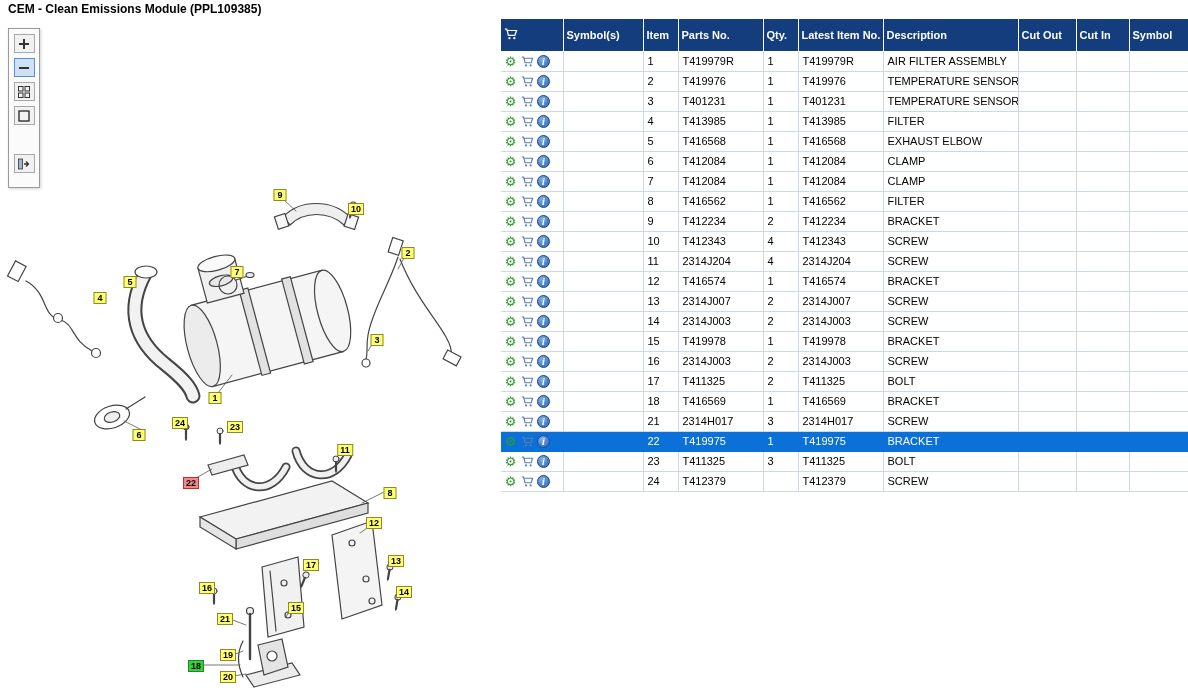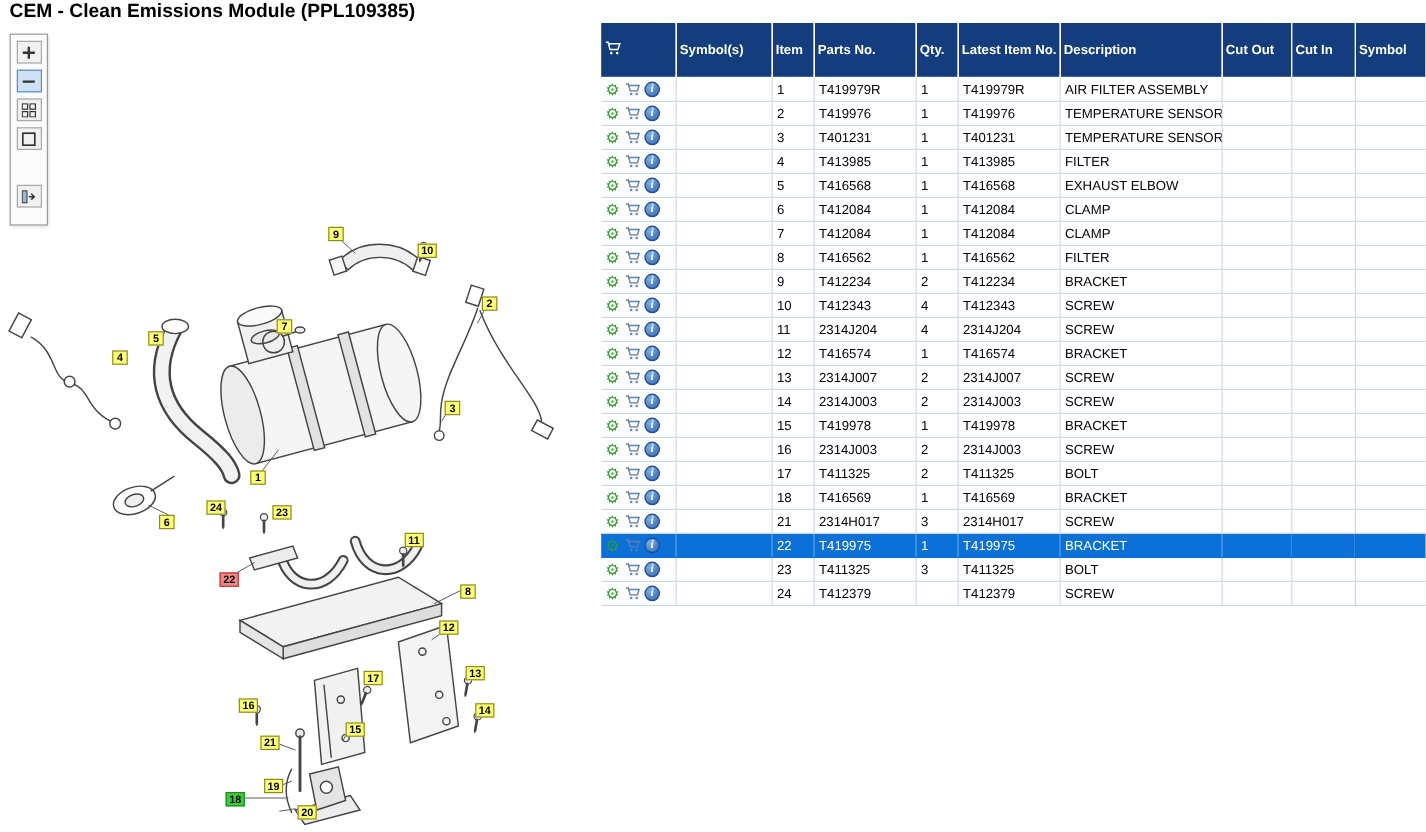--- a/index.html
+++ b/index.html
@@ -1,19 +1,19 @@
 <!DOCTYPE html>
 <html><head>
 <meta charset="utf-8">
 <style>
   * { box-sizing: border-box; }
   body { margin: 0; font-family: "Liberation Sans", sans-serif; background: #fff; }
   .app { position: relative; width: 1188px; height: 693px; background: #fff; overflow: hidden; }
 
-  .titlebar { height: 19px; line-height: 19px; font-size: 16px; font-weight: bold; padding-left: 8px; color: #000; }
+  .titlebar { height: 19px; line-height: 19px; font-size: 12px; font-weight: bold; padding-left: 8px; color: #000; }
 
   .main { position: absolute; top: 19px; left: 0; width: 1188px; height: 674px; }
 
   
   .diagram-pane { position: absolute; left: 0; top: 0; width: 501px; height: 674px; background: #fff; }
   svg.diagram { position: absolute; left: 0; top: 0; }
   .callout-layer { position: absolute; left: 0; top: 0; width: 501px; height: 674px; }
   .callout { position: absolute; transform: translate(-50%,-50%); min-width: 13px; height: 12px; line-height: 11px;
              font-size: 9px; font-weight: bold; text-align: center; padding: 0 2px;
              background: #ffff72; border: 1px solid #8a8a2a; color: #000; }
@@ -26,21 +26,21 @@
   .tbtn { width: 21px; height: 19px; margin-bottom: 5px; border: 1px solid #a8a8a8; background: #f1f1f1;
           display: flex; align-items: center; justify-content: center; color: #333; cursor: pointer; }
   .tbtn svg { width: 12px; height: 12px; }
   .tbtn.active { background: #cfe2f5; border-color: #5590d0; }
   .tbtn.last { margin-top: 24px; }
 
   
   .table-pane { position: absolute; left: 501px; top: 0; width: 687px; height: 674px; background: #fff; }
   table.parts { border-collapse: collapse; table-layout: fixed; width: 687px; font-size: 11px; }
   table.parts th { background: #143d7d; color: #fff; text-align: left; font-weight: bold; height: 32px;
-                   padding: 14px 3px; border-right: 1px solid #fff; border-bottom: 1px solid #fff;
+                   padding: 0 3px; border-right: 1px solid #fff; border-bottom: 1px solid #fff;
                    white-space: nowrap; overflow: hidden; }
   table.parts td { height: 20px; padding: 0 4px; border-right: 1px solid #ccd7e8; border-bottom: 1px solid #ccd7e8;
                    white-space: nowrap; overflow: hidden; color: #000; background: #fff; }
   table.parts td.icons-cell { padding: 0 2px; }
   tr.selected td { background: #0b70d8; color: #fff; border-color: #0b70d8; }
 
   .ic { display: inline-flex; width: 15px; height: 15px; align-items: center; justify-content: center;
         vertical-align: middle; margin-right: 2px; cursor: pointer; }
   .ic.gear { color: #2f9e2f; font-size: 13px; line-height: 13px; }
   .ic.cartw { color: #5b7fae; }
@@ -192,21 +192,21 @@
           <div class="callout" style="left: 390px; top: 474px;">8</div>
           <div class="callout" style="left: 374px; top: 504px;">12</div>
           <div class="callout" style="left: 396px; top: 542px;">13</div>
           <div class="callout" style="left: 311px; top: 546px;">17</div>
           <div class="callout" style="left: 207px; top: 569px;">16</div>
           <div class="callout" style="left: 404px; top: 573px;">14</div>
           <div class="callout" style="left: 296px; top: 589px;">15</div>
           <div class="callout" style="left: 225px; top: 600px;">21</div>
           <div class="callout" style="left: 228px; top: 636px;">19</div>
           <div class="callout green" style="left: 196px; top: 647px;">18</div>
-          <div class="callout" style="left: 228px; top: 658px; margin-left: 28px;">20</div>
+          <div class="callout" style="left: 228px; top: 658px;">20</div>
         </div>
 
       <div class="toolbar">
         <div class="tbtn">
           <svg viewBox="0 0 12 12">
               <path d="M6 1v10M1 6h10" stroke="#333" stroke-width="2" fill="none"></path>
             </svg>
         </div>
         <div class="tbtn active">
           <svg viewBox="0 0 12 12">

